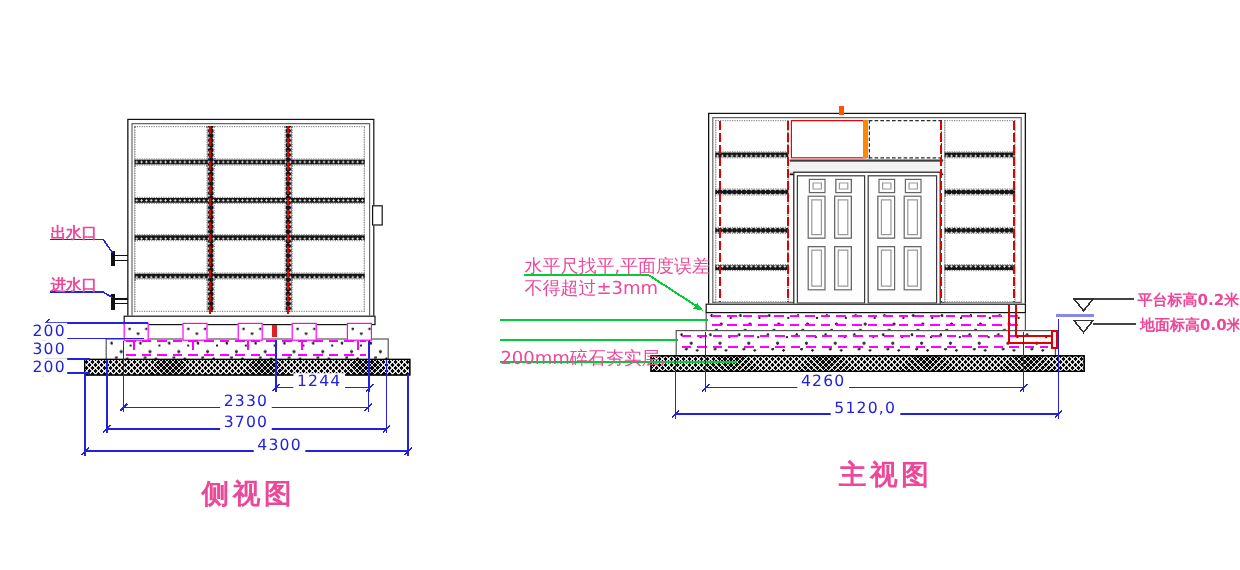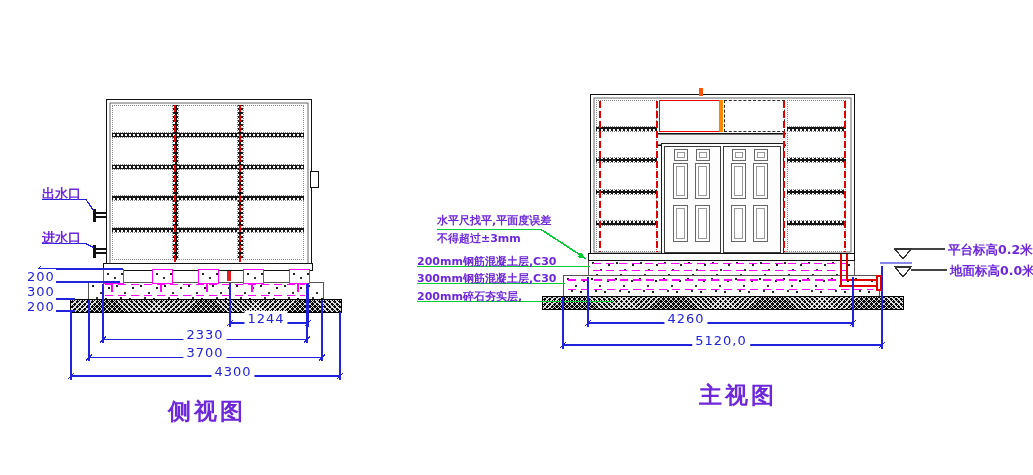--- a/index.html
+++ b/index.html
@@ -29,25 +29,25 @@
     background-size:14px 11px;}
   .panel-red{background:#fff;border:1.6px solid #e00;z-index:2;}
   .panel-dot{background:#fff;border:1.3px dashed #2a2a2a;z-index:2;}
   .lintel{background:#f2f2f2;border-top:1.6px solid #111;border-bottom:1.6px solid #111;
           box-shadow:inset 0 2px 0 -1px #777,inset 0 -2px 0 -1px #777;z-index:2;}
   .doorframe{background:#fff;border:1.6px solid #1a1a1a;z-index:2;}
   .leaf{background:#fdfdfd;border:1.2px solid #3a3a3a;z-index:3;}
   .dp{background:#fff;border:1px solid #666;box-shadow:inset 0 0 0 2px #fff,inset 0 0 0 3px #999;z-index:4;}
   .tab{background:#fff;border:1.5px solid #111;z-index:2;}
   svg.overlay{position:absolute;left:0;top:0;z-index:6;}
-  .txt{position:absolute;z-index:9;white-space:nowrap;color:#6d28d9;}
+  .txt{position:absolute;z-index:9;white-space:nowrap;color:#ec4899;}
   .dim{color:#2222dd;font-size:13px;letter-spacing:1px;background:#fff;padding:0 3px;transform:translateX(-50%);}
   .vdim{color:#2222dd;font-size:13px;letter-spacing:1px;background:#fff;padding:0 1px;}
   .lbl{font-weight:bold;font-size:13px;}
-  .ann{font-weight:bold;font-size:11px;}
+  .ann{font-weight:normal;font-size:15px;}
   .elev{font-weight:bold;font-size:12.5px;}
   .title{font-weight:bold;font-size:23px;letter-spacing:3px;}
 </style>
 </head>
 <body>
 
 <div id="canvas">
 
   <div class="abs frame" style="left:106px;top:99px;width:204px;height:167px;"></div>
   <div class="abs gridbg" style="left:112px;top:105px;width:192px;height:155px;grid-template-columns:repeat(3,1fr);grid-template-rows:repeat(5,1fr);column-gap:5px;row-gap:4px;">
@@ -240,22 +240,20 @@
   <span class="txt vdim" style="left:26px;top:284px;">300</span>
   <span class="txt vdim" style="left:26px;top:299px;">200</span>
   <span class="txt dim" style="left:266px;top:311px;">1244</span>
   <span class="txt dim" style="left:205px;top:327px;">2330</span>
   <span class="txt dim" style="left:205px;top:345px;">3700</span>
   <span class="txt dim" style="left:205px;top:363.5px;margin-left:28px;">4300</span>
   <span class="txt title" style="left:168px;top:396px;">侧视图</span>
 
   <span class="txt ann" style="left:437px;top:213px;">水平尺找平,平面度误差</span>
   <span class="txt ann" style="left:437px;top:231px;text-align:right;">不得超过±3mm</span>
-  <span class="txt ann" style="left:417px;top:254px;">200mm钢筋混凝土层,C30</span>
-  <span class="txt ann" style="left:417px;top:271px;">300mm钢筋混凝土层,C30</span>
   <span class="txt ann" style="left:417px;top:289px;">200mm碎石夯实层,</span>
 
   <span class="txt elev" style="left:948px;top:242px;">平台标高0.2米</span>
   <span class="txt elev" style="left:950px;top:263px;">地面标高0.0米</span>
   <span class="txt dim" style="left:686px;top:311px;">4260</span>
   <span class="txt dim" style="left:721px;top:333px;">5120,0</span>
   <span class="txt title" style="left:687px;top:380px;margin-left:12px;">主视图</span>
 
 </div>
 

